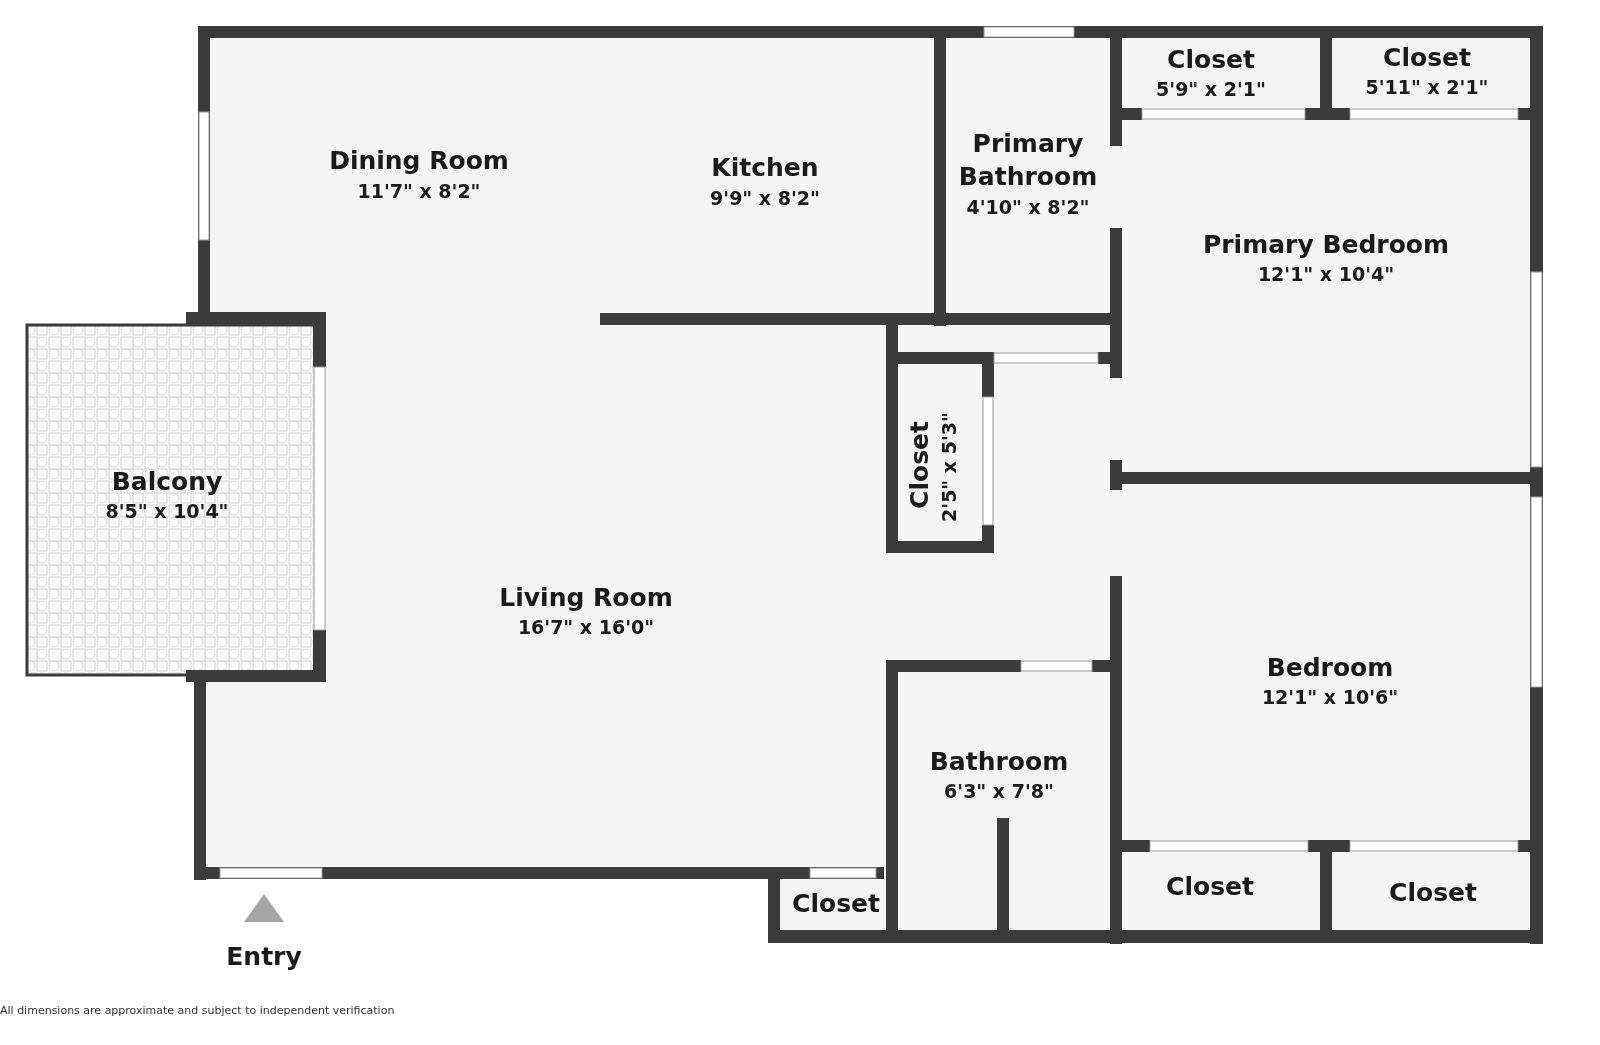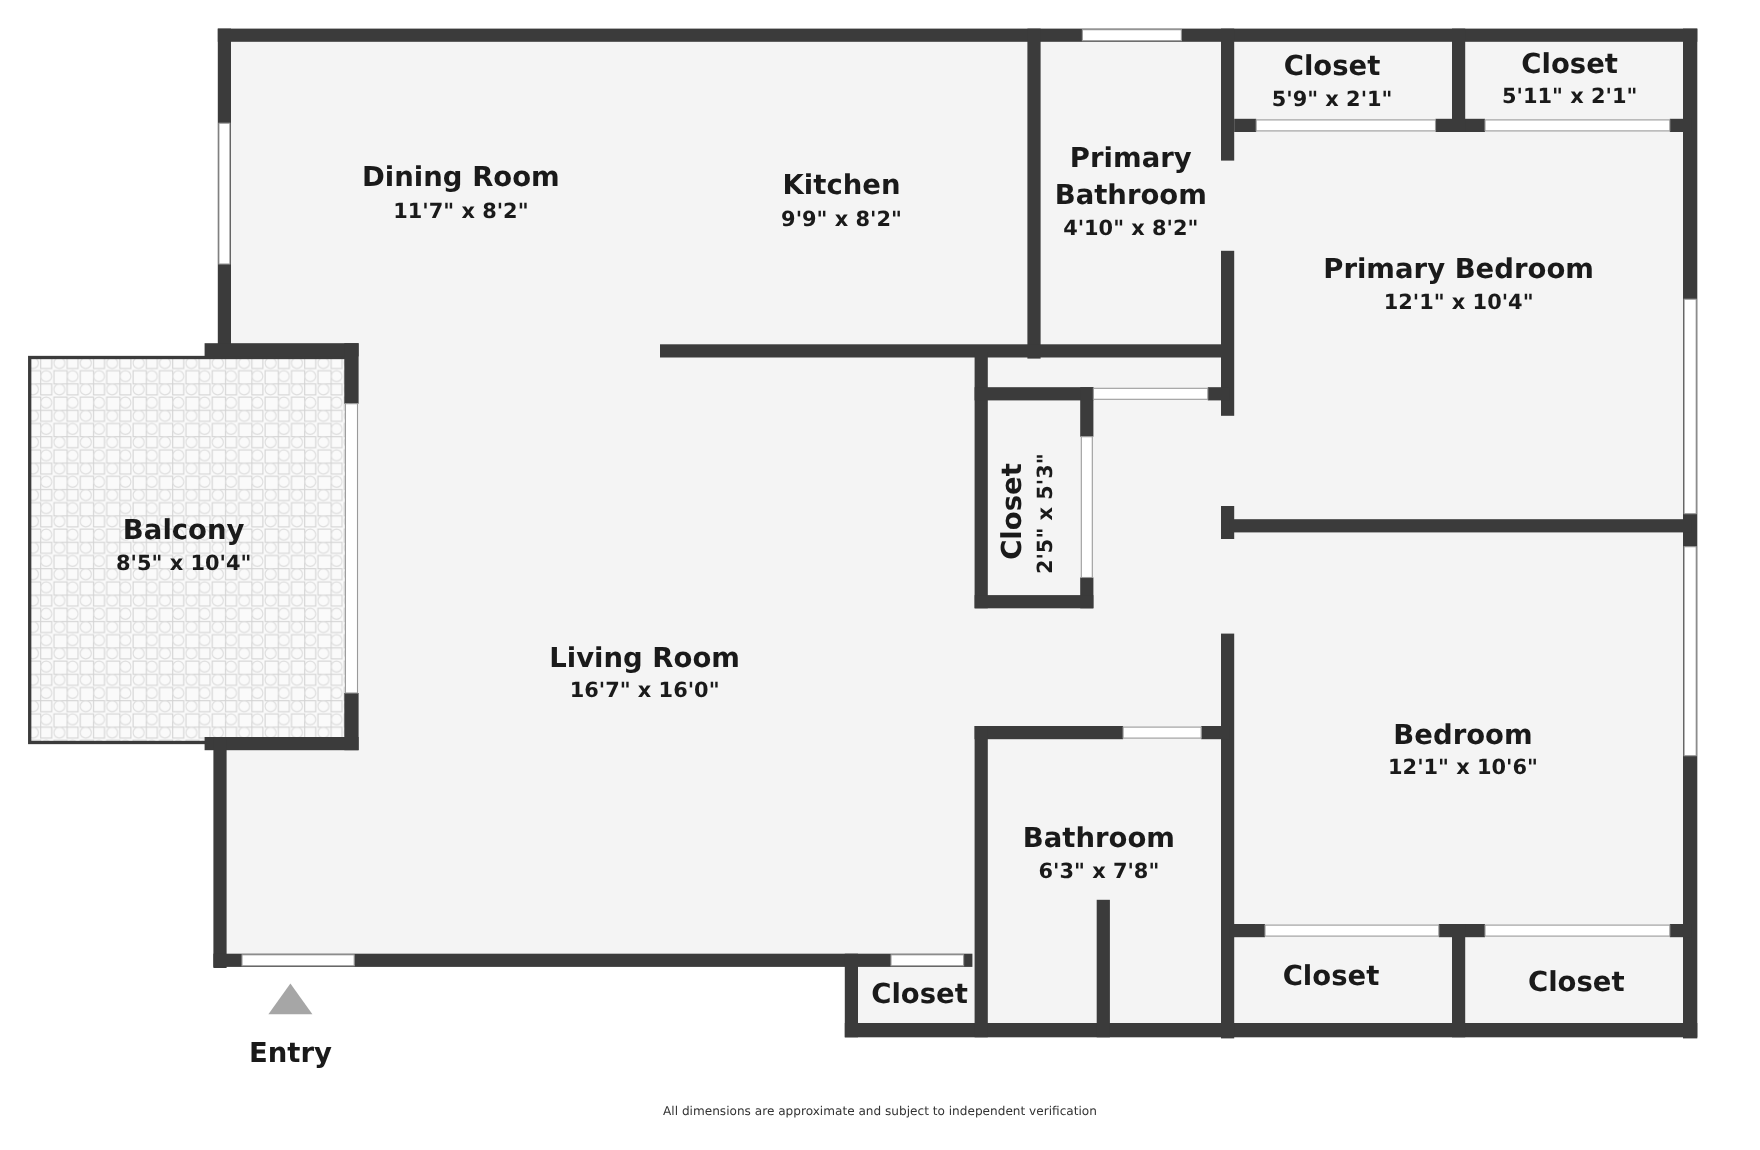--- a/index.html
+++ b/index.html
@@ -3,21 +3,21 @@
 <meta charset="utf-8">
 <style>
   html,body{margin:0;padding:0;background:#ffffff;}
   body{width:1600px;height:1045px;overflow:hidden;position:relative;font-family:"DejaVu Sans","Liberation Sans",sans-serif;}
   #plan{position:absolute;left:0;top:0;width:1600px;height:1045px;}
   .room-name{font-weight:bold;fill:#1a1a1a;font-size:25px;text-anchor:middle;font-family:"DejaVu Sans",sans-serif;}
   .room-dim{font-weight:bold;fill:#1a1a1a;font-size:19px;text-anchor:middle;font-family:"DejaVu Sans",sans-serif;}
   .wall{fill:#3b3b3b;}
   .floor{fill:#f4f4f4;}
   .opening{fill:#ffffff;stroke:#9a9a9a;stroke-width:1;}
-  .disclaimer{position:absolute;left:0;width:1600px;top:1004px;text-align:center;font-size:11px;color:#333;font-family:"DejaVu Sans",sans-serif;}
+  .disclaimer{position:absolute;left:0;width:1600px;top:1004px;font-size:11px;color:#333;font-family:"DejaVu Sans",sans-serif;}
 </style>
 </head>
 <body>
 
 <svg id="plan" viewBox="0 0 1600 1045" xmlns="http://www.w3.org/2000/svg">
   <defs>
     <pattern id="tiles" width="24" height="24" patternUnits="userSpaceOnUse">
       <rect width="24" height="24" fill="#fafafa"></rect>
       <rect x="1" y="1" width="12" height="12" fill="none" stroke="#d4d4d4" stroke-width="1"></rect>
       <rect x="13" y="13" width="10" height="10" fill="none" stroke="#d4d4d4" stroke-width="1"></rect>

